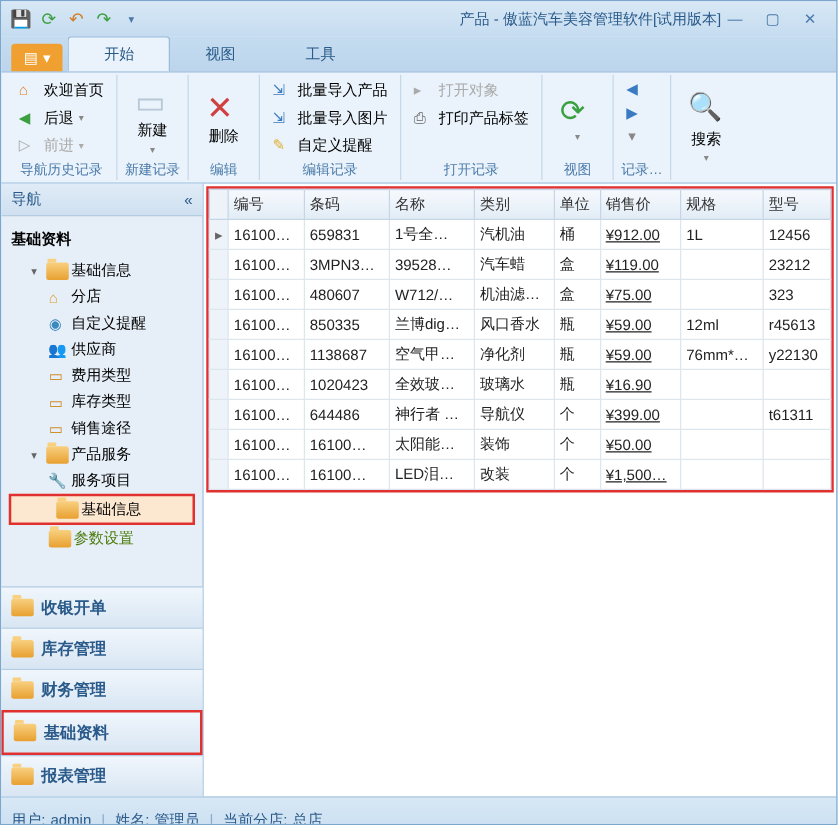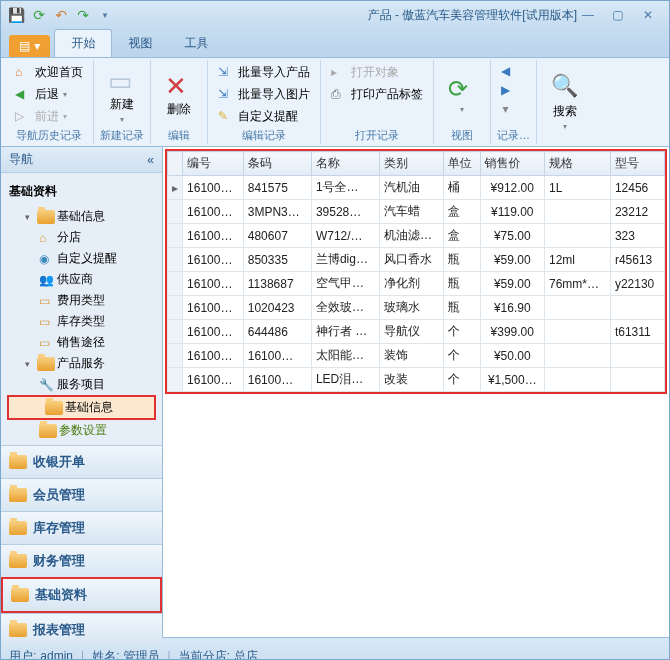--- a/index.html
+++ b/index.html
@@ -5,21 +5,21 @@
 * { box-sizing: border-box; margin: 0; padding: 0; }
 body { font-family: "Microsoft YaHei", SimSun, sans-serif; font-size: 12px; background: #e8f0f8; width: 670px; height: 660px; overflow: hidden; border: 1px solid #7ba7ce; }
 .titlebar { height: 28px; background: linear-gradient(#d8e8f5, #c5dcf0); display: flex; align-items: center; padding: 0 4px; }
 .tb-left { display: flex; gap: 6px; padding-left: 4px; }
 .tb-icon { width: 16px; height: 16px; display: inline-flex; align-items: center; justify-content: center; font-size: 14px; }
 .tb-title { flex: 1; text-align: right; color: #2a5a8a; font-size: 12px; }
 .tb-right { display: flex; gap: 8px; padding-right: 6px; color: #4a7aaa; }
 .tb-win { width: 22px; text-align: center; cursor: pointer; }
 .ribbon-tabs { height: 28px; display: flex; align-items: flex-end; padding-left: 8px; background: linear-gradient(#c5dcf0, #bcd5ec); }
 .ribbon-file { background: #f0a030; color: #fff; padding: 4px 10px; border-radius: 3px 3px 0 0; margin-right: 4px; display: flex; align-items: center; gap: 4px; }
-.ribbon-tab { padding: 5px 16px; color: #2a5a8a; cursor: pointer; }
+.ribbon-tab { padding: 5px 28px; color: #2a5a8a; cursor: pointer; }
 .ribbon-tab.active { background: #eaf3fb; border: 1px solid #9abcdc; border-bottom: none; border-radius: 3px 3px 0 0; }
 .ribbon-body { height: 90px; background: #eaf3fb; border-top: 1px solid #9abcdc; border-bottom: 1px solid #9abcdc; display: flex; padding: 2px 4px; }
 .ribbon-group { border-right: 1px solid #c5d8ea; padding: 2px 6px 0 6px; display: flex; flex-direction: column; }
 .ribbon-group-body { flex: 1; display: flex; gap: 2px; }
 .ribbon-group-label { text-align: center; color: #4a7aaa; font-size: 11px; padding: 1px 0; }
 .rbtn-lg { display: flex; flex-direction: column; align-items: center; justify-content: center; width: 44px; cursor: pointer; gap: 2px; }
 .rbtn-stack { display: flex; flex-direction: column; gap: 1px; }
 .rbtn-sm { display: flex; align-items: center; gap: 4px; padding: 2px 4px; cursor: pointer; white-space: nowrap; }
 .ricon { width: 16px; height: 16px; display: inline-block; }
 .ricon-lg { width: 28px; height: 28px; }
@@ -36,21 +36,21 @@
 .accordion { margin-top: auto; }
 .acc-item { background: linear-gradient(#f0f6fc, #d8e6f3); border-top: 1px solid #b5cde3; padding: 7px 8px; display: flex; align-items: center; gap: 6px; cursor: pointer; font-size: 13px; color: #2a5a8a; font-weight: bold; }
 .acc-sel { border: 2px solid #e03030; }
 .folder-icon { width: 18px; height: 14px; background: linear-gradient(#f8d080, #e8a030); border-radius: 2px; display: inline-block; position: relative; }
 .folder-icon::before { content: ""; position: absolute; top: -3px; left: 1px; width: 7px; height: 3px; background: #f8d080; border-radius: 1px 1px 0 0; }
 .content { flex: 1; background: #fff; position: relative; }
 .table-wrap { border: 2px solid #e03030; margin: 2px; }
 table { border-collapse: collapse; width: 100%; font-size: 12px; }
 th { background: linear-gradient(#f5f9fd, #e2ecf6); border: 1px solid #c5d5e5; padding: 3px 4px; text-align: left; color: #333; font-weight: normal; }
 td { border: 1px solid #dde5ed; padding: 3px 4px; color: #222; white-space: nowrap; overflow: hidden; }
-td.num { text-align: center; }
+td.num { text-align: left; text-decoration: underline; }
 .row-ind { width: 14px; background: #edf3f9; text-align: center; color: #666; }
 .statusbar { height: 37px; background: linear-gradient(#d8e8f5, #c5dcf0); border-top: 1px solid #9abcdc; display: flex; align-items: center; padding: 0 8px; color: #2a5a8a; gap: 4px; }
 .sb-sep { color: #8aaacb; margin: 0 4px; }
 </style>
 </head>
 <body>
 
 <div class="titlebar">
   <div class="tb-left">
     <span class="tb-icon" style="color:#3a7ac0">💾</span>
@@ -243,24 +243,20 @@
         </div>
       <div class="tree-node tree-gchild" style="color:#4d7c0f;overflow:hidden">
           <span class="folder-icon tree-icon"></span>
           <span>参数设置</span>
         </div>
     </div>
     <div class="accordion">
       <div class="acc-item">
           <span class="folder-icon"></span>
           <span>收银开单</span>
-        </div>
-      <div class="acc-item">
-          <span class="folder-icon"></span>
-          <span>会员管理</span>
         </div>
       <div class="acc-item">
           <span class="folder-icon"></span>
           <span>库存管理</span>
         </div>
       <div class="acc-item">
           <span class="folder-icon"></span>
           <span>财务管理</span>
         </div>
       <div class="acc-item acc-sel">
@@ -287,21 +283,21 @@
           <th>单位</th>
           <th>销售价</th>
           <th>规格</th>
           <th>型号</th>
         </tr>
           </thead>
         <tbody id="tbody">
             <tr>
               <td class="row-ind">▸</td>
   <td>16100…</td>
-  <td>841575</td>
+  <td>659831</td>
   <td>1号全…</td>
   <td>汽机油</td>
   <td>桶</td>
   <td class="num">¥912.00</td>
   <td>1L</td>
   <td>12456</td>
             </tr>
             <tr>
               <td class="row-ind"></td>
   <td>16100…</td>

